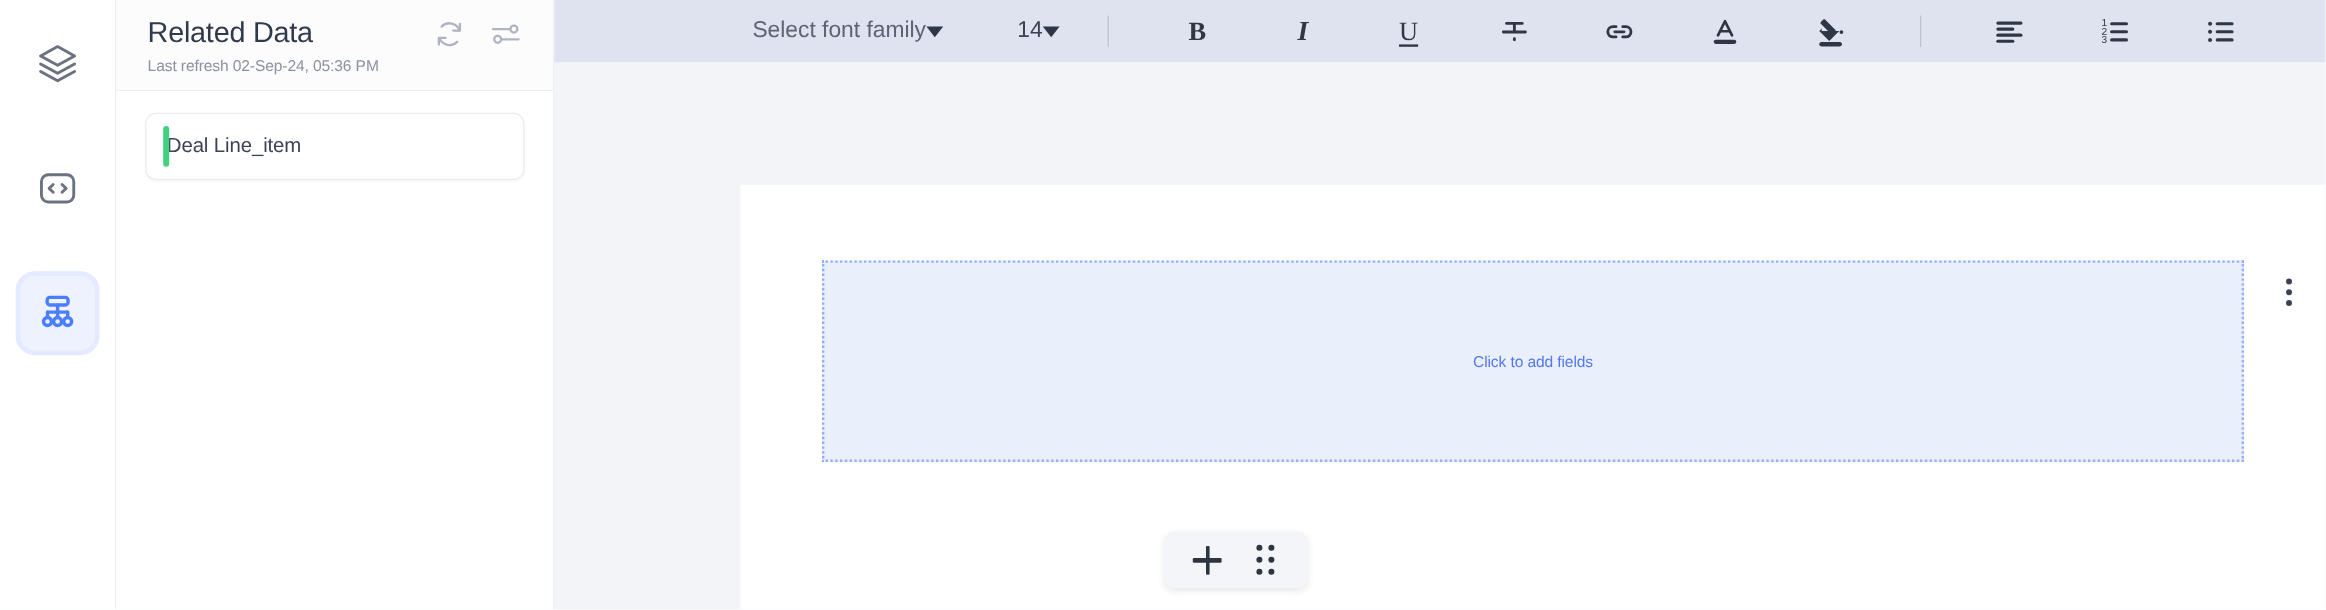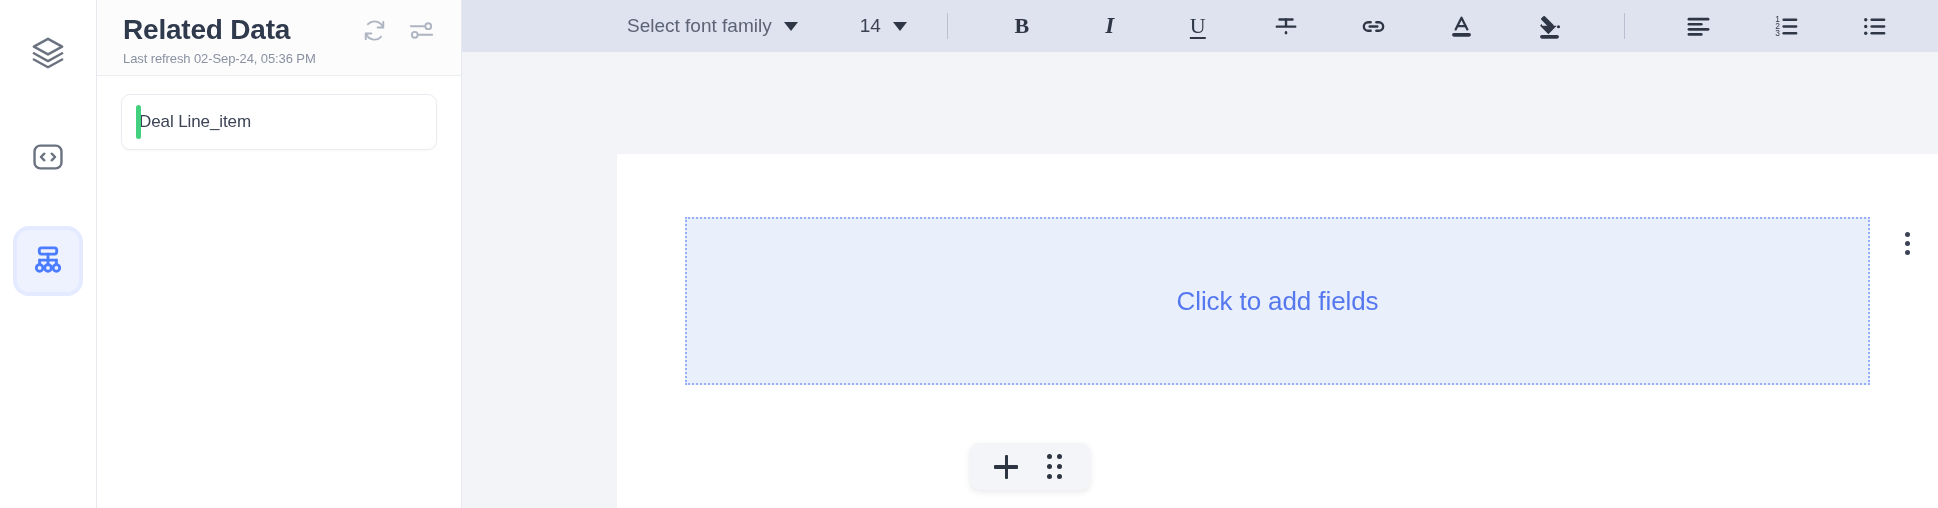--- a/index.html
+++ b/index.html
@@ -65,22 +65,22 @@
     padding: 14px 26px 14px 26px;
     border-bottom: 1px solid #eceef2;
     background: #fcfcfd;
     height: 76px;
   }
   .panel-header-top {
     display: flex;
     align-items: center;
   }
   .panel-title {
-    font-size: 28px;
-    font-weight: 700;
+    font-size: 24px;
+    font-weight: 400;
     color: #2f3a4d;
     letter-spacing: -0.2px;
     flex: 1;
   }
   .panel-header-icons {
     display: flex;
     align-items: center;
     gap: 20px;
     color: #aeb4c2;
   }
@@ -143,21 +143,20 @@
     background: #dfe3ef;
     display: flex;
     align-items: center;
     padding-left: 155px;
     gap: 0;
     color: #3c4354;
   }
   .tb-select {
     display: flex;
     align-items: center;
-    gap: 12px;
     cursor: pointer;
     font-size: 19px;
     color: #5b6375;
     padding: 0 10px;
     white-space: nowrap;
   }
   .tb-select.size { margin-left: 42px; color: #3b4254; }
   .caret {
     width: 0; height: 0;
     border-left: 7px solid transparent;
@@ -229,21 +228,21 @@
   .dropzone {
     height: 168px;
     border: 2px dotted #94aefc;
     background: #eaeffc;
     display: flex;
     align-items: center;
     justify-content: center;
     cursor: pointer;
   }
   .dropzone-label {
-    font-size: 26px;
+    font-size: 13px;
     color: #5578ef;
     letter-spacing: -0.1px;
   }
 
   
   .addbar {
     position: absolute;
     left: 508px;
     bottom: 18px;
     height: 47px;

